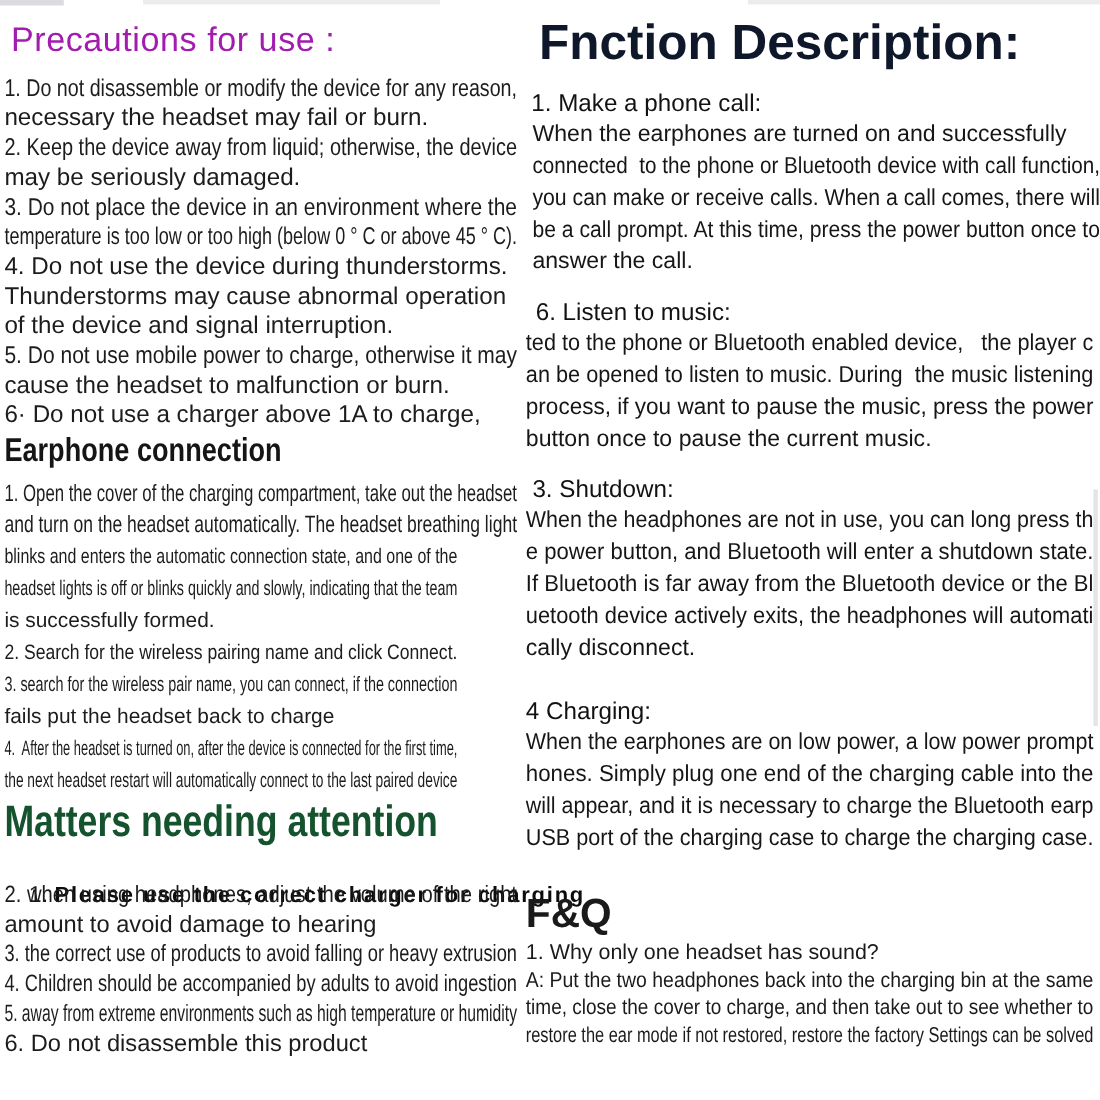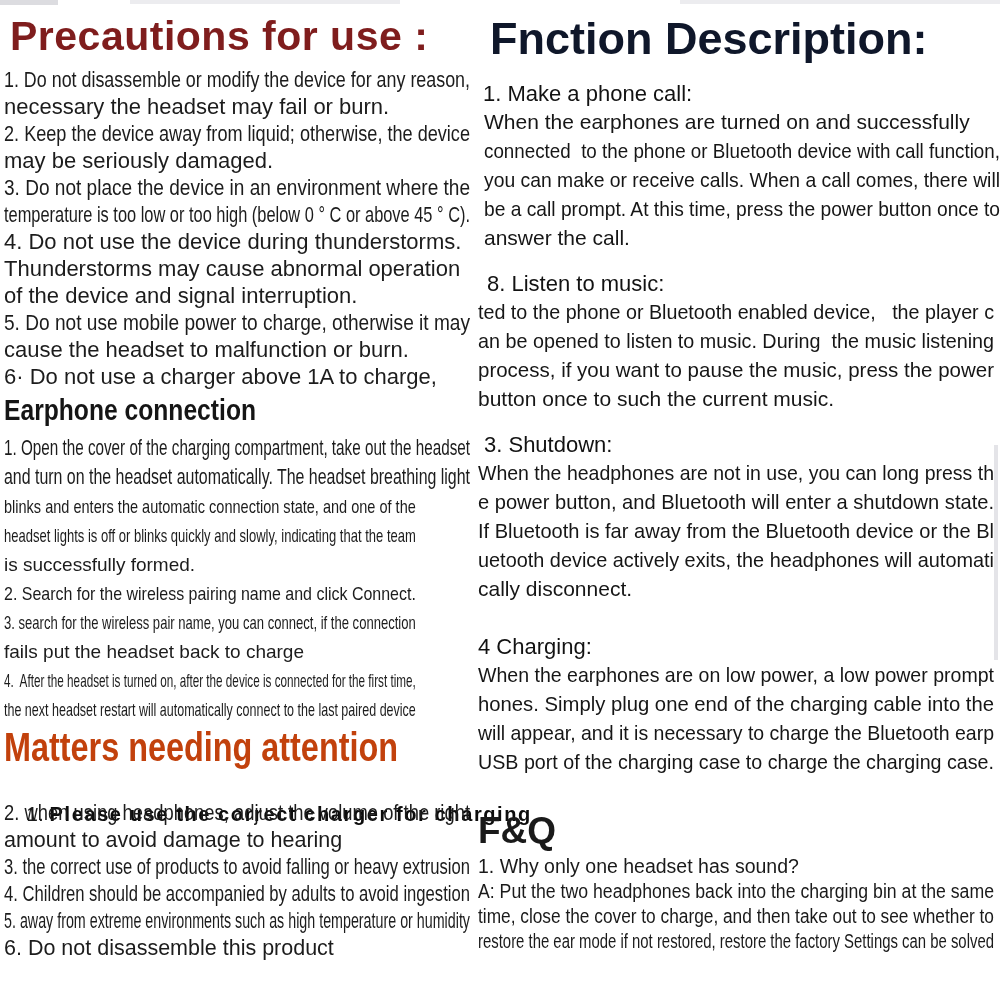--- a/index.html
+++ b/index.html
@@ -11,33 +11,33 @@
   .col{position:absolute}
   #left-col{left:4px;top:12px;width:466px}
   #right-col{left:478px;top:18px;width:516px}
 
   
   .tl{width:100%;overflow:visible}
   .tl>span{display:inline-block;white-space:pre;transform-origin:0 50%}
 
   
   .l-title{width:356px;height:50px;line-height:48px;padding-left:6px;
-           font-size:41px;font-weight:bold;letter-spacing:.5px;color:#7f1d1d}
+           font-size:31px;font-weight:normal;letter-spacing:.5px;color:#a21caf}
   .l-title>span{display:inline-block;white-space:pre;transform-origin:0 50%}
   .prec{margin-top:4px;font-size:22px}
   .prec .tl{line-height:27px;height:27px}
   .h-earphone{width:252px;margin-top:2px;height:36px;line-height:36px;
               font-size:30px;font-weight:bold;color:#151515}
   .h-earphone>span{display:inline-block;white-space:pre;transform-origin:0 50%}
   .earp1{margin-top:6px;font-size:21.5px}
   .earp1 .tl{line-height:29px;height:29px}
   .earp2{margin-top:0;font-size:19px}
   .earp2 .tl{line-height:29px;height:29px}
   .h-matters{width:394px;margin-top:0px;height:46px;line-height:46px;
-             font-size:40px;font-weight:bold;color:#c2410c}
+             font-size:40px;font-weight:bold;color:#14532d}
   .h-matters>span{display:inline-block;white-space:pre;transform-origin:0 50%}
   .matters-first{margin-top:3px;height:27px;line-height:27px;font-size:20px;white-space:pre}
   .matters-first .num{font-weight:normal;font-size:21px}
   .matters-first .bold{font-weight:bold;letter-spacing:1.6px;font-size:20px;color:#0c0c0c}
   .matters{font-size:21.5px}
   .matters .tl{line-height:27px;height:27px}
 
   
   .r-title{width:344px;height:42px;line-height:42px;padding-left:12px;
            font-size:45px;font-weight:bold;color:#0f172a}
@@ -138,26 +138,26 @@
     <div>
         <div class="tl"><span class="shrink">When the earphones are turned on and successfully</span></div>
         <div class="tl"><span class="shrink" style="transform: scaleX(0.894717);">connected  to the phone or Bluetooth device with call function,</span></div>
         <div class="tl"><span class="shrink" style="transform: scaleX(0.921043);">you can make or receive calls. When a call comes, there will</span></div>
         <div class="tl"><span class="shrink" style="transform: scaleX(0.915198);">be a call prompt. At this time, press the power button once to</span></div>
         <div class="tl"><span class="shrink">answer the call.</span></div>
       </div>
   </div>
 
   <div class="sec" id="sec-1">
-    <div class="sec-h">8. Listen to music:</div>
+    <div class="sec-h">6. Listen to music:</div>
     <div>
         <div class="tl"><span class="shrink" style="transform: scaleX(0.938368);">ted to the phone or Bluetooth enabled device,   the player c</span></div>
         <div class="tl"><span class="shrink" style="transform: scaleX(0.940506);">an be opened to listen to music. During  the music listening</span></div>
         <div class="tl"><span class="shrink" style="transform: scaleX(0.975858);">process, if you want to pause the music, press the power</span></div>
-        <div class="tl"><span class="shrink">button once to such the current music.</span></div>
+        <div class="tl"><span class="shrink">button once to pause the current music.</span></div>
       </div>
   </div>
 
   <div class="sec" id="sec-2">
     <div class="sec-h">3. Shutdown:</div>
     <div>
         <div class="tl"><span class="shrink" style="transform: scaleX(0.928527);">When the headphones are not in use, you can long press th</span></div>
         <div class="tl"><span class="shrink" style="transform: scaleX(0.956691);">e power button, and Bluetooth will enter a shutdown state.</span></div>
         <div class="tl"><span class="shrink" style="transform: scaleX(0.954754);">If Bluetooth is far away from the Bluetooth device or the Bl</span></div>
         <div class="tl"><span class="shrink" style="transform: scaleX(0.94649);">uetooth device actively exits, the headphones will automati</span></div>

